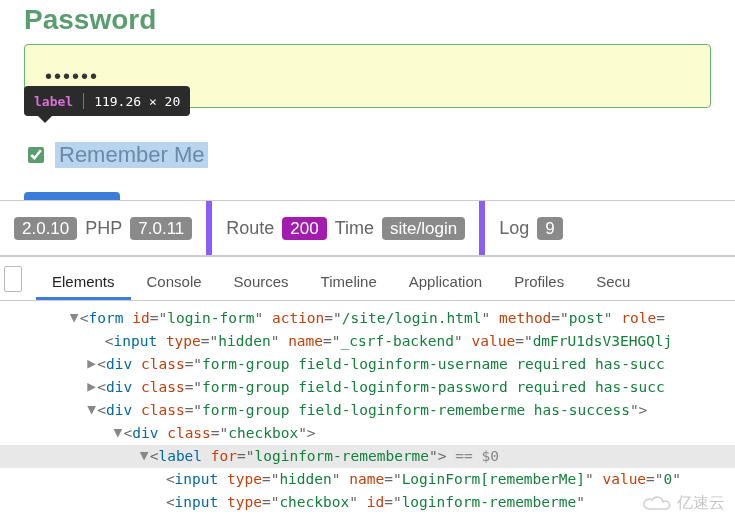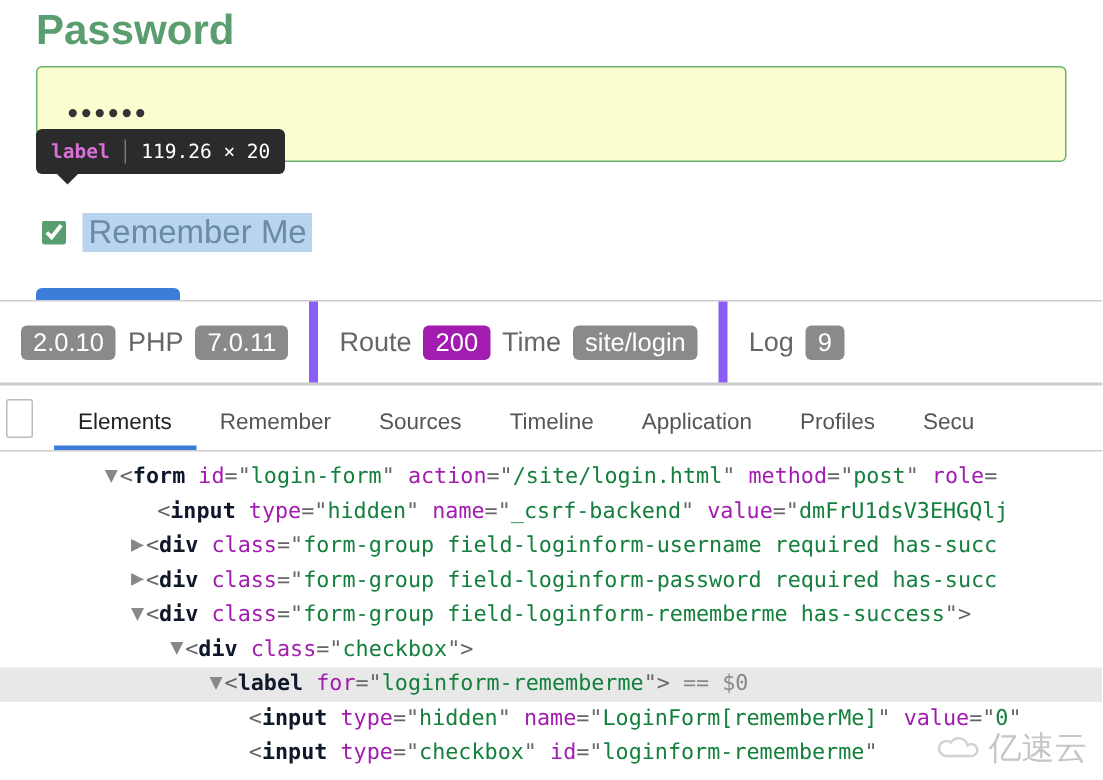--- a/index.html
+++ b/index.html
@@ -173,36 +173,36 @@
   }
   .dom-line.sel{
     background:#e8e8e8;
   }
   .tri{
     display:inline-block;
     width:10px;
     color:#888;
     transform: translateY(-1px);
   }
-  .tok-tag{ color:#0f172a;font-weight:bold; }
-  .tok-attr{ color:#a21caf; }
+  .tok-tag{ color:#0369a1; }
+  .tok-attr{ color:#c2410c; }
   .tok-val{ color:#15803d; }
   .tok-punc{ color:#666; }
   .tok-sel{ color:#888; font-style:normal; }
 
   
   .wm{
     position:absolute;
     right:10px;
     bottom:6px;
     display:flex;
     align-items:center;
     gap:6px;
     color:#bdbdbd;
-    font-size:22px;
+    font-size:16px;
     font-family:"Microsoft YaHei","Segoe UI",sans-serif;
     opacity:0.85;
   }
   .wm svg{opacity:0.8}
 </style>
 </head>
 <body>
 
 <div class="page-top">
   <div class="pw-label">Password</div>
@@ -235,21 +235,21 @@
   <div class="debug-cell">
     <span>Log</span>
     <span class="pill gray">9</span>
   </div>
 </div>
 
 <div class="devtools">
   <div class="dt-tabs">
     <div class="dt-toggle"></div>
     <div class="dt-tab active">Elements</div>
-    <div class="dt-tab">Remember</div>
+    <div class="dt-tab">Console</div>
     <div class="dt-tab">Sources</div>
     <div class="dt-tab">Timeline</div>
     <div class="dt-tab">Application</div>
     <div class="dt-tab">Profiles</div>
     <div class="dt-tab">Secu</div>
   </div>
 
   <div class="dom-tree">
     <div class="dom-line">        <span class="tri">▼</span><span class="tok-punc">&lt;</span><span class="tok-tag">form</span> <span class="tok-attr">id</span><span class="tok-punc">="</span><span class="tok-val">login-form</span><span class="tok-punc">"</span> <span class="tok-attr">action</span><span class="tok-punc">="</span><span class="tok-val">/site/login.html</span><span class="tok-punc">"</span> <span class="tok-attr">method</span><span class="tok-punc">="</span><span class="tok-val">post</span><span class="tok-punc">"</span> <span class="tok-attr">role</span><span class="tok-punc">=</span></div>
     <div class="dom-line">            <span class="tok-punc">&lt;</span><span class="tok-tag">input</span> <span class="tok-attr">type</span><span class="tok-punc">="</span><span class="tok-val">hidden</span><span class="tok-punc">"</span> <span class="tok-attr">name</span><span class="tok-punc">="</span><span class="tok-val">_csrf-backend</span><span class="tok-punc">"</span> <span class="tok-attr">value</span><span class="tok-punc">="</span><span class="tok-val">dmFrU1dsV3EHGQlj</span></div>

